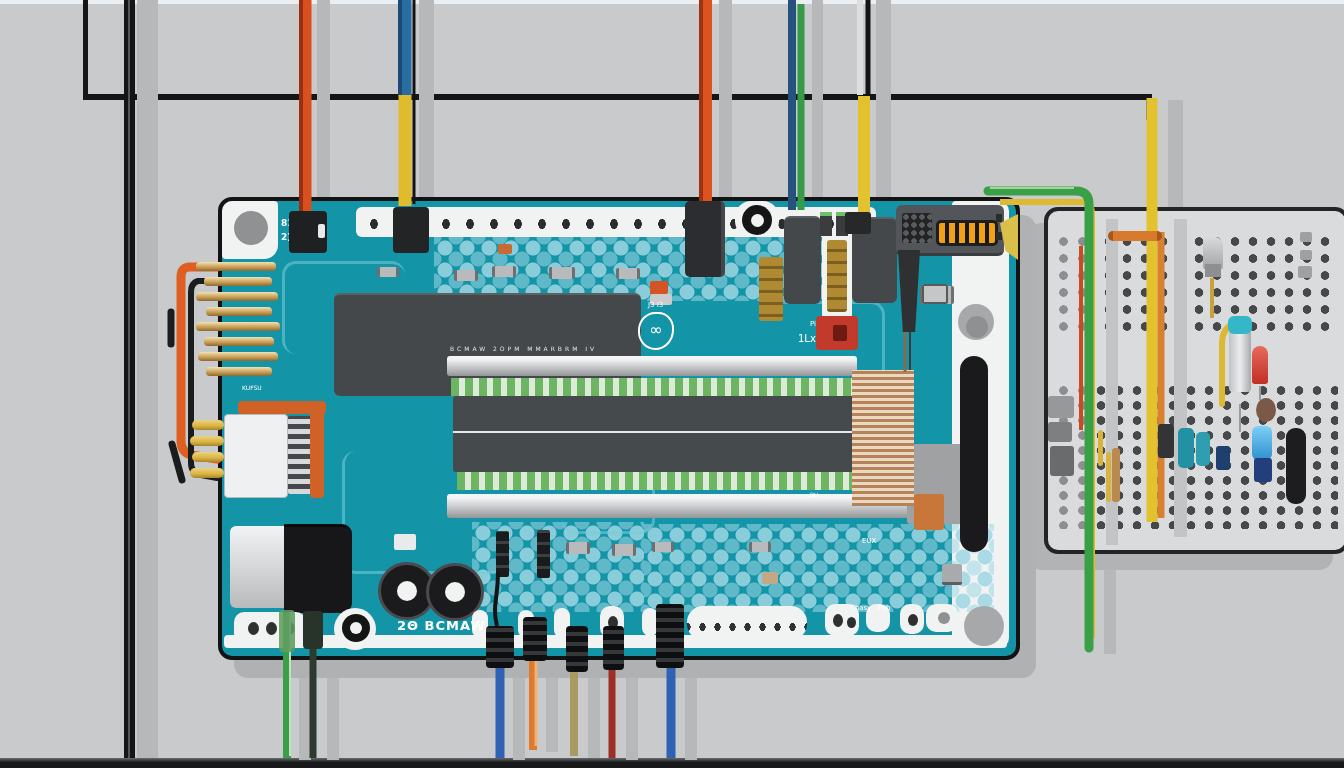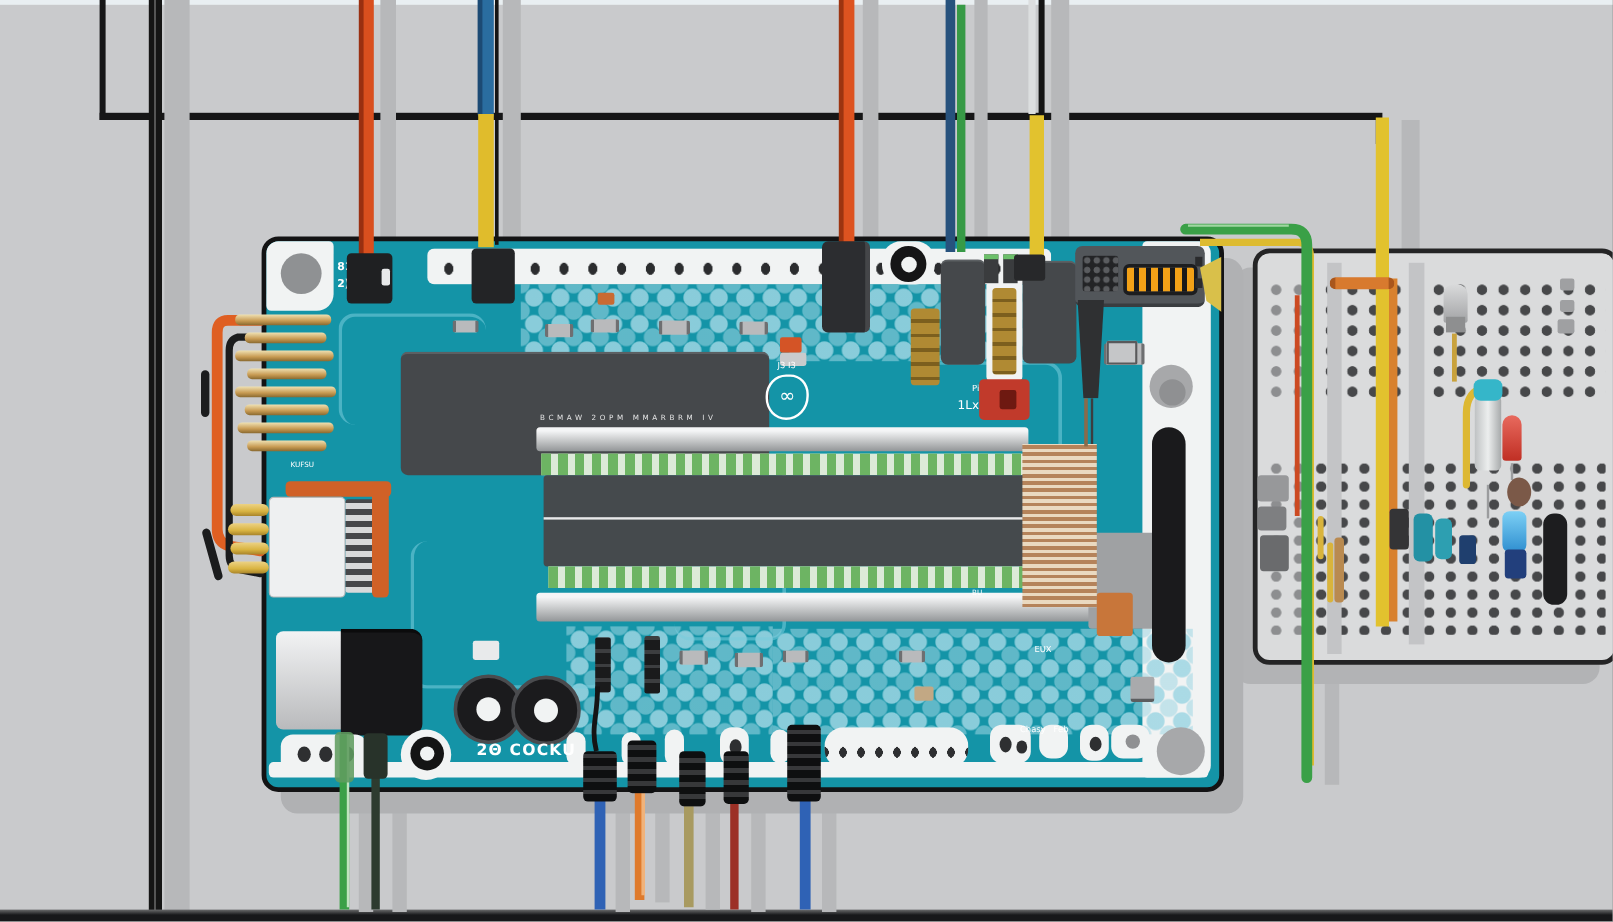--- a/index.html
+++ b/index.html
@@ -192,21 +192,21 @@
 
     <span class="silk" style="left:59px;top:18px;font-size:9px;font-weight:bold;">81</span>
     <span class="silk" style="left:59px;top:32px;font-size:9px;font-weight:bold;">2)</span>
     <span class="silk" style="left:20px;top:184px;font-size:6px;">KUFSU</span>
     <span class="silk" style="left:426px;top:101px;font-size:7px;">J3 I3</span>
     <span class="silk" style="left:228px;top:145px;font-size:6px;letter-spacing:3px;opacity:.85;">BCMAW 2OPM MMARBRM IV</span>
     <span class="silk" style="left:588px;top:120px;font-size:7px;">Pi</span>
     <span class="silk" style="left:576px;top:133px;font-size:10px;">1Lx</span>
     <span class="silk" style="left:588px;top:291px;font-size:6px;">BU</span>
     <span class="silk" style="left:600px;top:337px;font-size:7px;margin-left:40px;">EUX</span>
-    <span class="silk" style="left:175px;top:418px;font-size:13px;font-weight:bold;letter-spacing:1px;">2Θ COCKU</span>
+    <span class="silk" style="left:175px;top:418px;font-size:13px;font-weight:bold;letter-spacing:1px;">2Θ BCMAW</span>
     <span class="silk" style="left:628px;top:404px;font-size:7px;">Chasy</span>
     <span class="silk" style="left:656px;top:404px;font-size:7px;">Feb</span>
   </div>
 
   <div class="abs z4" style="left:896px;top:205px;width:108px;height:48px;background:#52565a;border-radius:6px;border-bottom:3px solid #3a3d40;">
     <div class="abs ledgrid" style="left:6px;top:8px;width:30px;height:30px;background-color:#232426;border-radius:3px;"></div>
     <div class="abs amber" style="left:40px;top:15px;width:56px;height:20px;border:3px solid #1c1d1f;border-radius:5px;"></div>
     <div class="abs" style="left:100px;top:9px;width:6px;height:8px;background:#2a2b2d;"></div>
     <div class="abs" style="left:100px;top:27px;width:6px;height:8px;background:#2a2b2d;"></div>
   </div>

